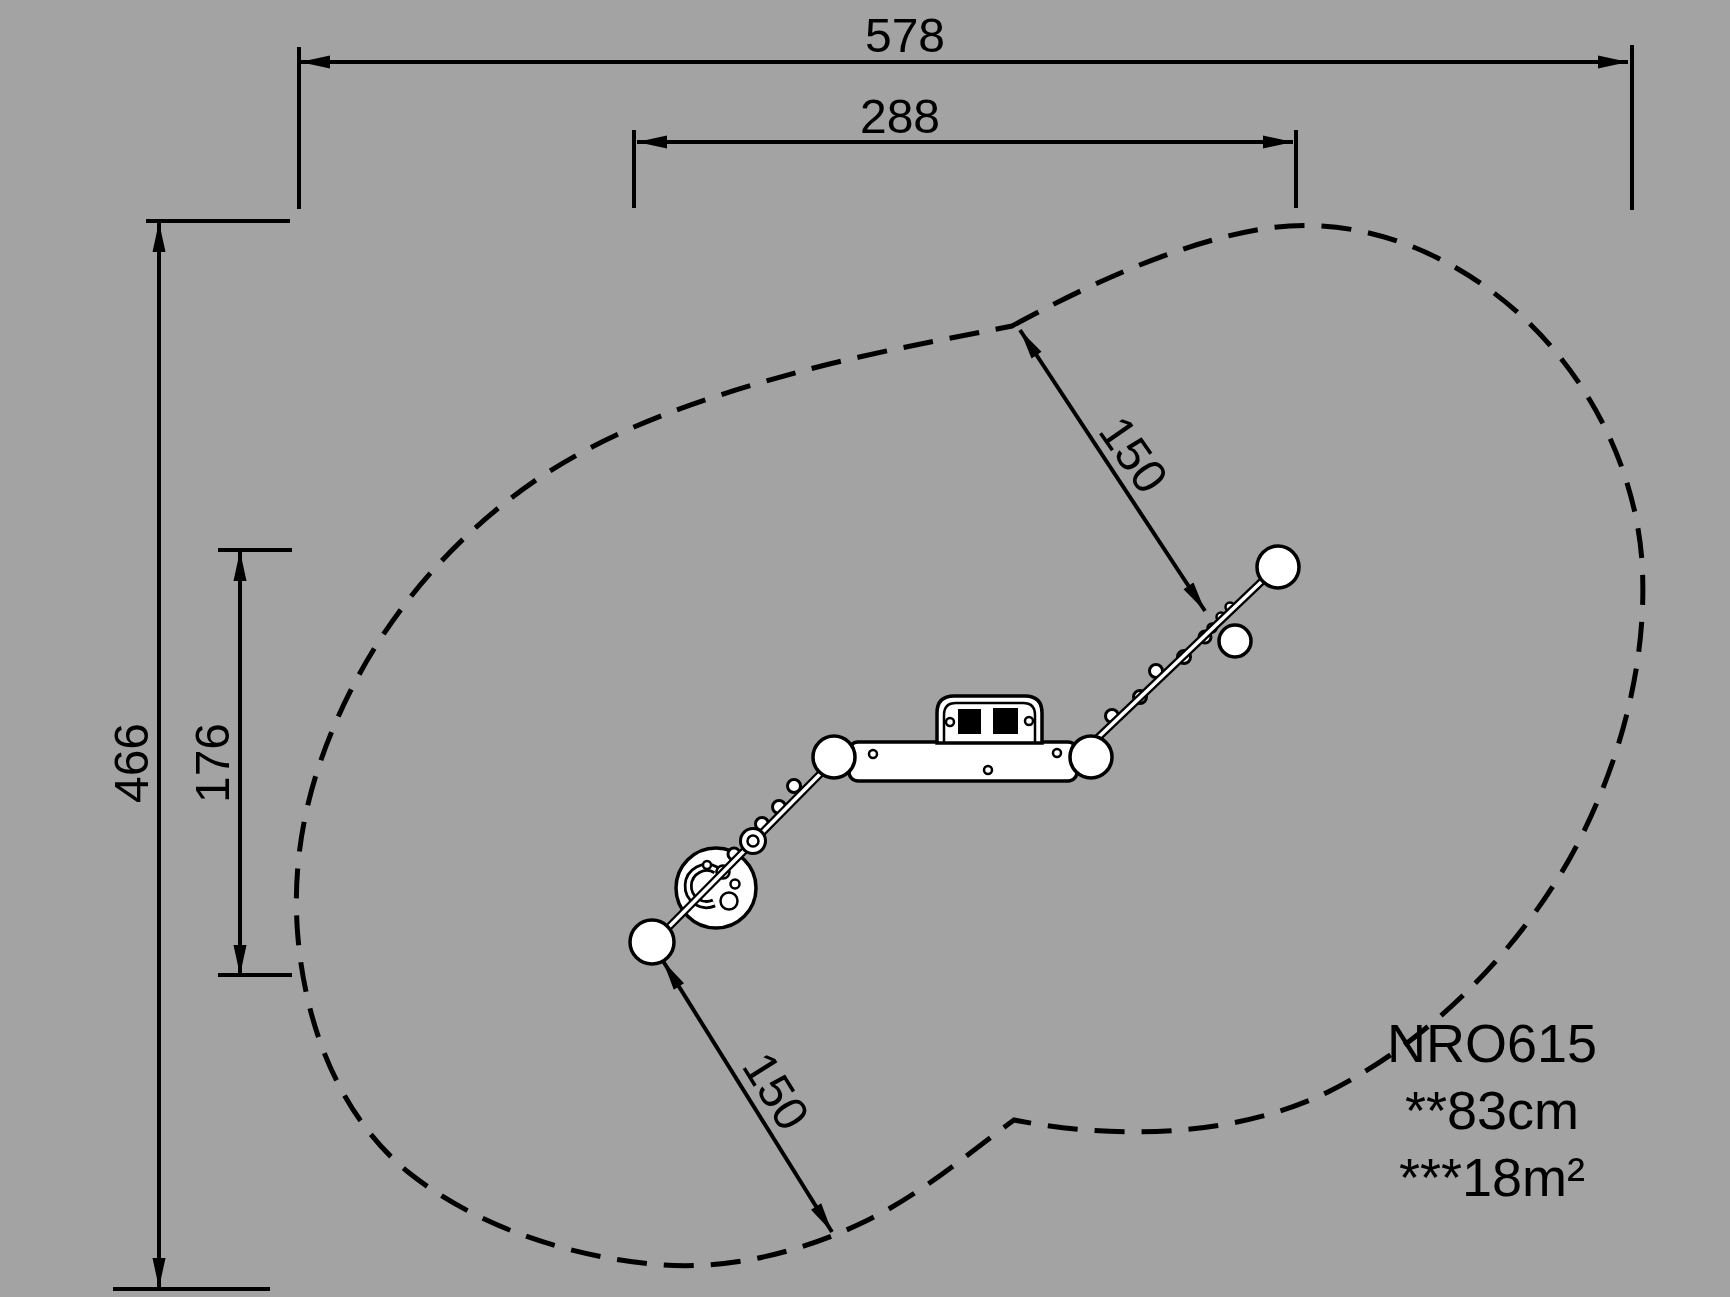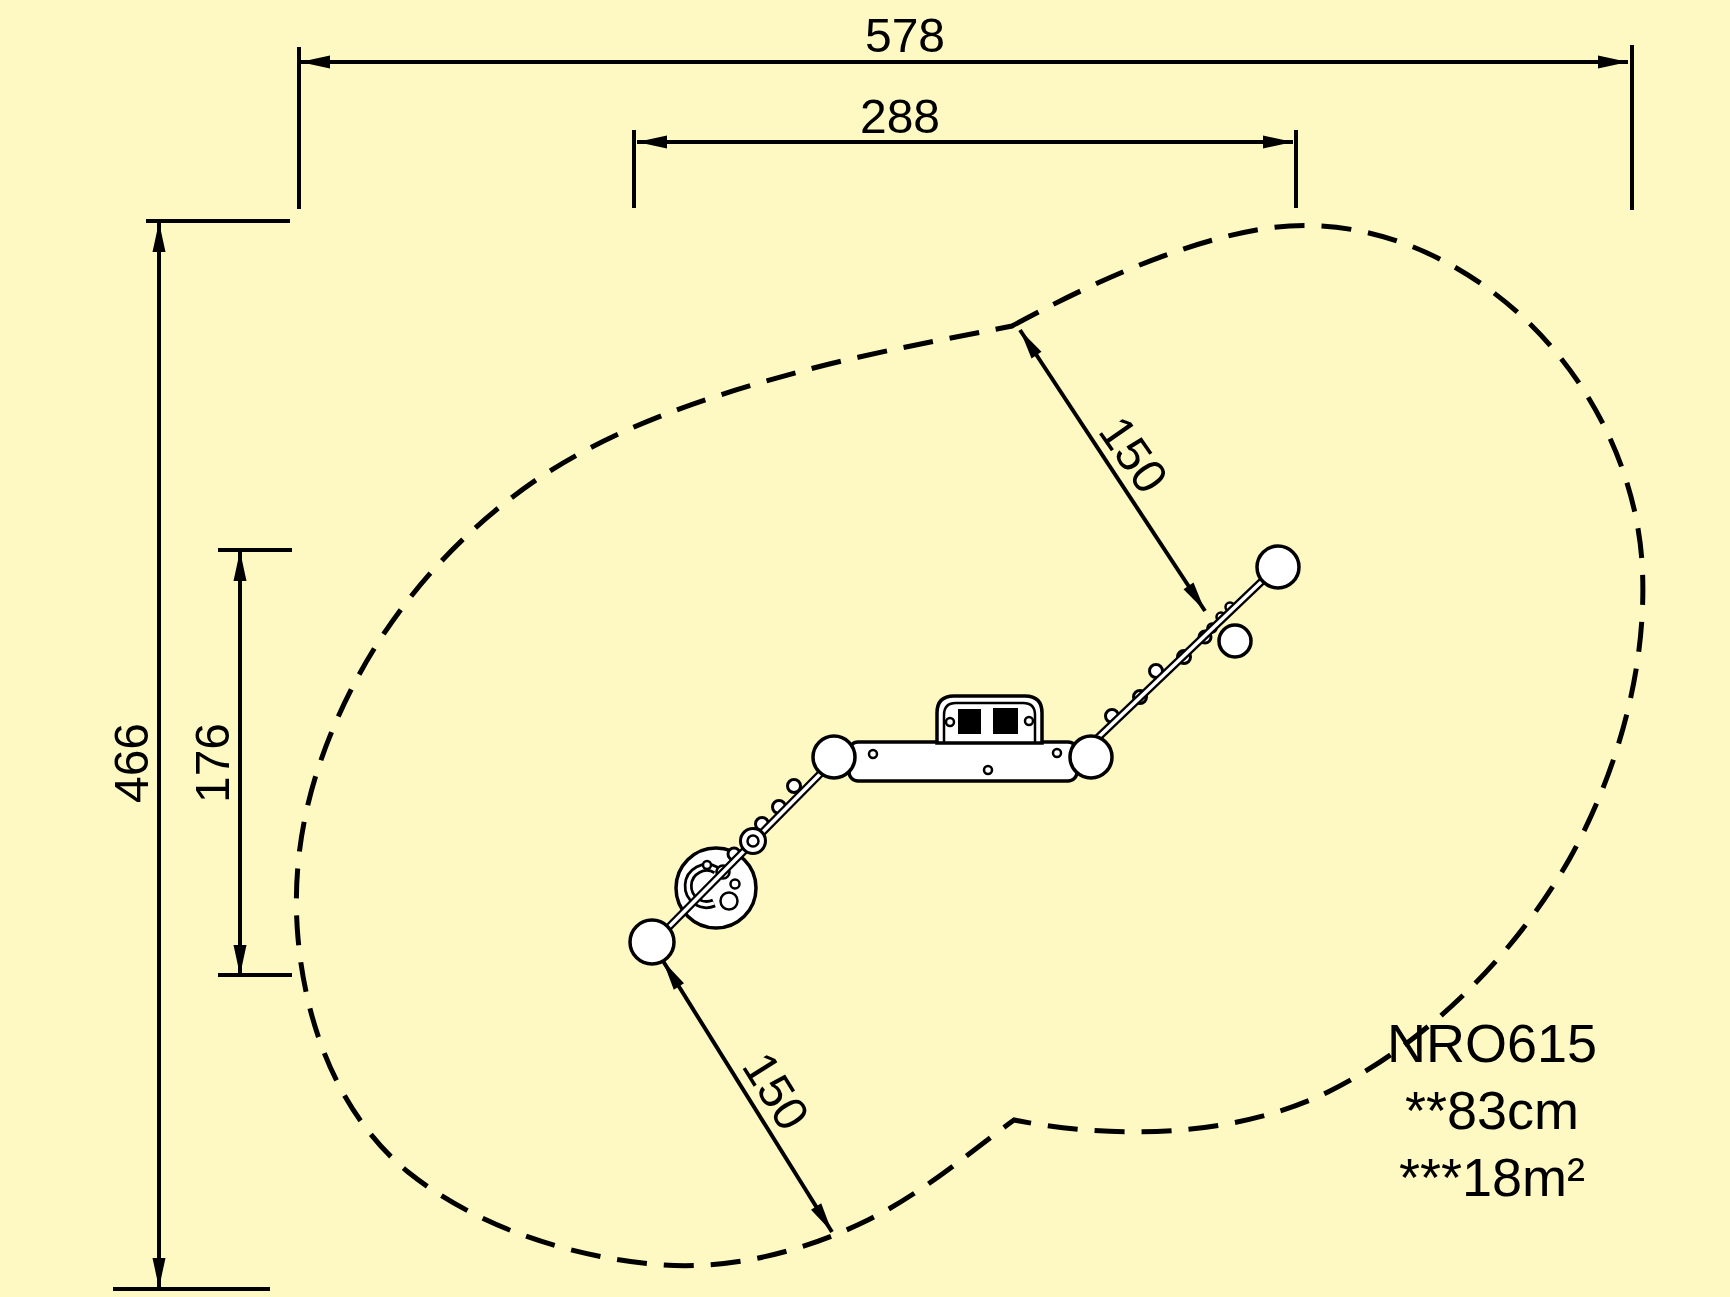--- a/index.html
+++ b/index.html
@@ -1,16 +1,16 @@
 <!DOCTYPE html>
 <html><head>
 <meta charset="utf-8">
 <style>
   html,body{margin:0;padding:0;background:#ffffff;}
-  .stage{width:1730px;height:1297px;position:relative;background:#fef9c3;overflow:hidden;}
+  .stage{width:1730px;height:1297px;position:relative;background:#a3a3a3;overflow:hidden;}
   svg{display:block;}
   text{font-family:"Liberation Sans","DejaVu Sans",sans-serif;fill:#000000;}
   .dimtxt{font-size:48px;}
   .notetxt{font-size:54px;}
   .ink{stroke:#000000;fill:none;}
 </style>
 </head>
 <body>
 
 <div class="stage">

